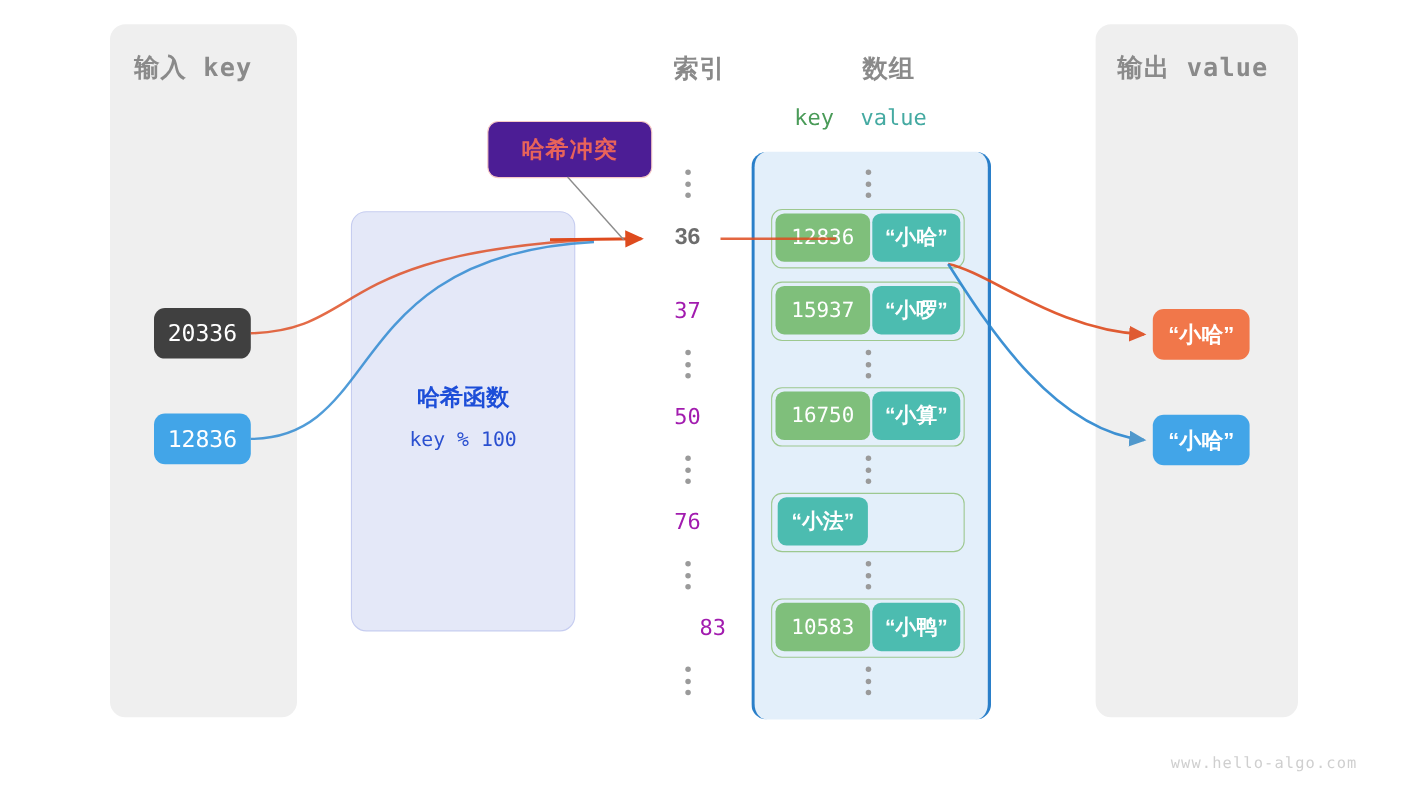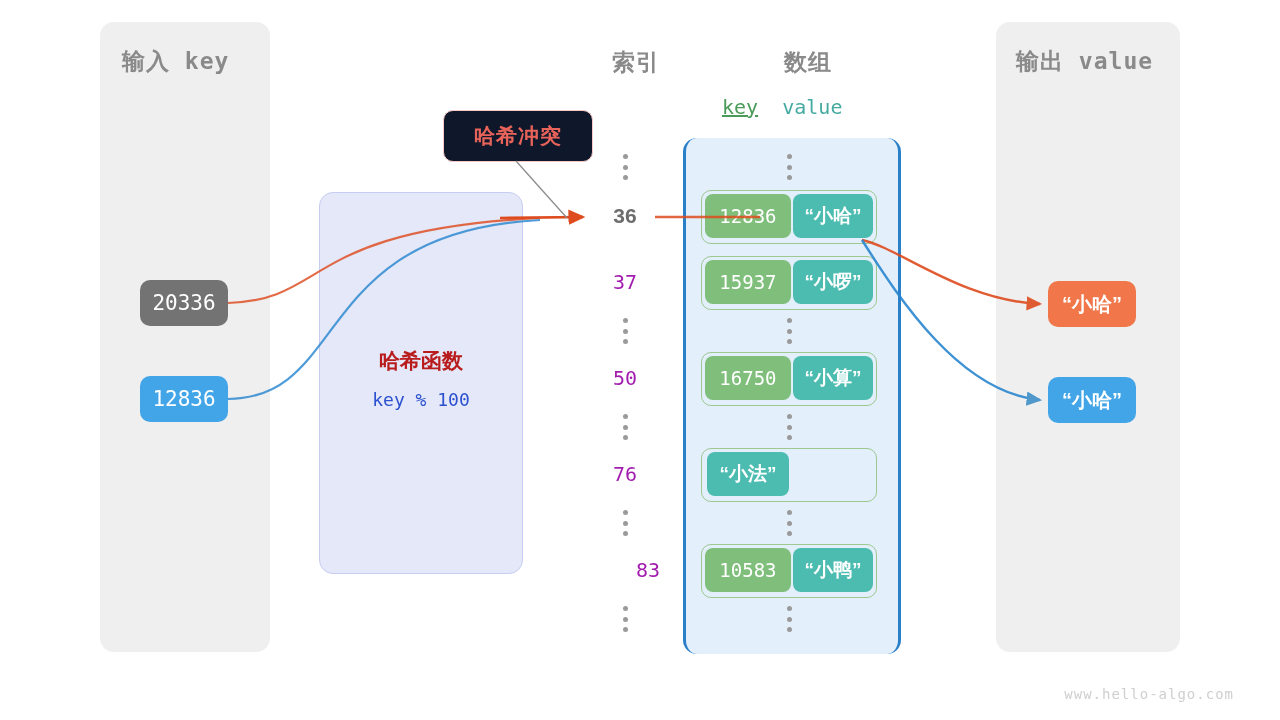--- a/index.html
+++ b/index.html
@@ -43,51 +43,51 @@
     white-space: nowrap;
     text-align: right;
     letter-spacing: 1px;
   }
   .kv-head {
     position: absolute;
     font-family: "DejaVu Sans Mono", "Liberation Mono", monospace;
     font-size: 20px;
     white-space: nowrap;
   }
-  .kv-head .k { color: #4a9b58; text-decoration: underline; }
+  .kv-head .k { color: #4a9b58; }
   .kv-head .v { color: #45aaa2; }
 
   
   .hashbox {
     position: absolute;
     background: #e4e8f8;
     border: 1.5px solid #c6cdf0;
     border-radius: 14px;
   }
   .hashbox-label {
     position: absolute;
     width: 100%;
     text-align: center;
-    color: #b91c1c;
+    color: #1d4ed8;
     font-size: 21px;
     font-weight: bold;
   }
   .hashbox-expr {
     position: absolute;
     width: 100%;
     text-align: center;
     color: #2b50d0;
     font-size: 18px;
     font-family: "DejaVu Sans Mono", "Liberation Mono", monospace;
   }
 
   
   .callout {
     position: absolute;
-    background: #0f172a;
+    background: #4c1d95;
     border: 1.5px solid #f6c9c6;
     border-radius: 10px;
     color: #e8635a;
     font-size: 21px;
     font-weight: bold;
     display: flex;
     align-items: center;
     justify-content: center;
     letter-spacing: 1px;
   }
@@ -310,21 +310,21 @@
         <div class="cell val">“小鸭”</div>
       </div>
       <div class="vdots" style="left: 754px; top: 606px;">
         <i></i>
         <i></i>
         <i></i>
       </div>
     </div>
 
   <div id="input-chips">
-      <div class="chip num orange" style="left: 140px; top: 280px; width: 88px; background: #737373;">20336</div>
+      <div class="chip num orange" style="left: 140px; top: 280px; width: 88px; background: #404040;">20336</div>
       <div class="chip num blue" style="left: 140px; top: 376px; width: 88px; background: rgb(66, 165, 232);">12836</div>
     </div>
 
   <div id="output-chips">
       <div class="chip txt orange" style="left: 1048px; top: 281px; width: 88px; background: rgb(241, 119, 74);">“小哈”</div>
       <div class="chip txt blue" style="left: 1048px; top: 377px; width: 88px; background: rgb(66, 165, 232);">“小哈”</div>
     </div>
 
   <svg id="links">
     <defs>

